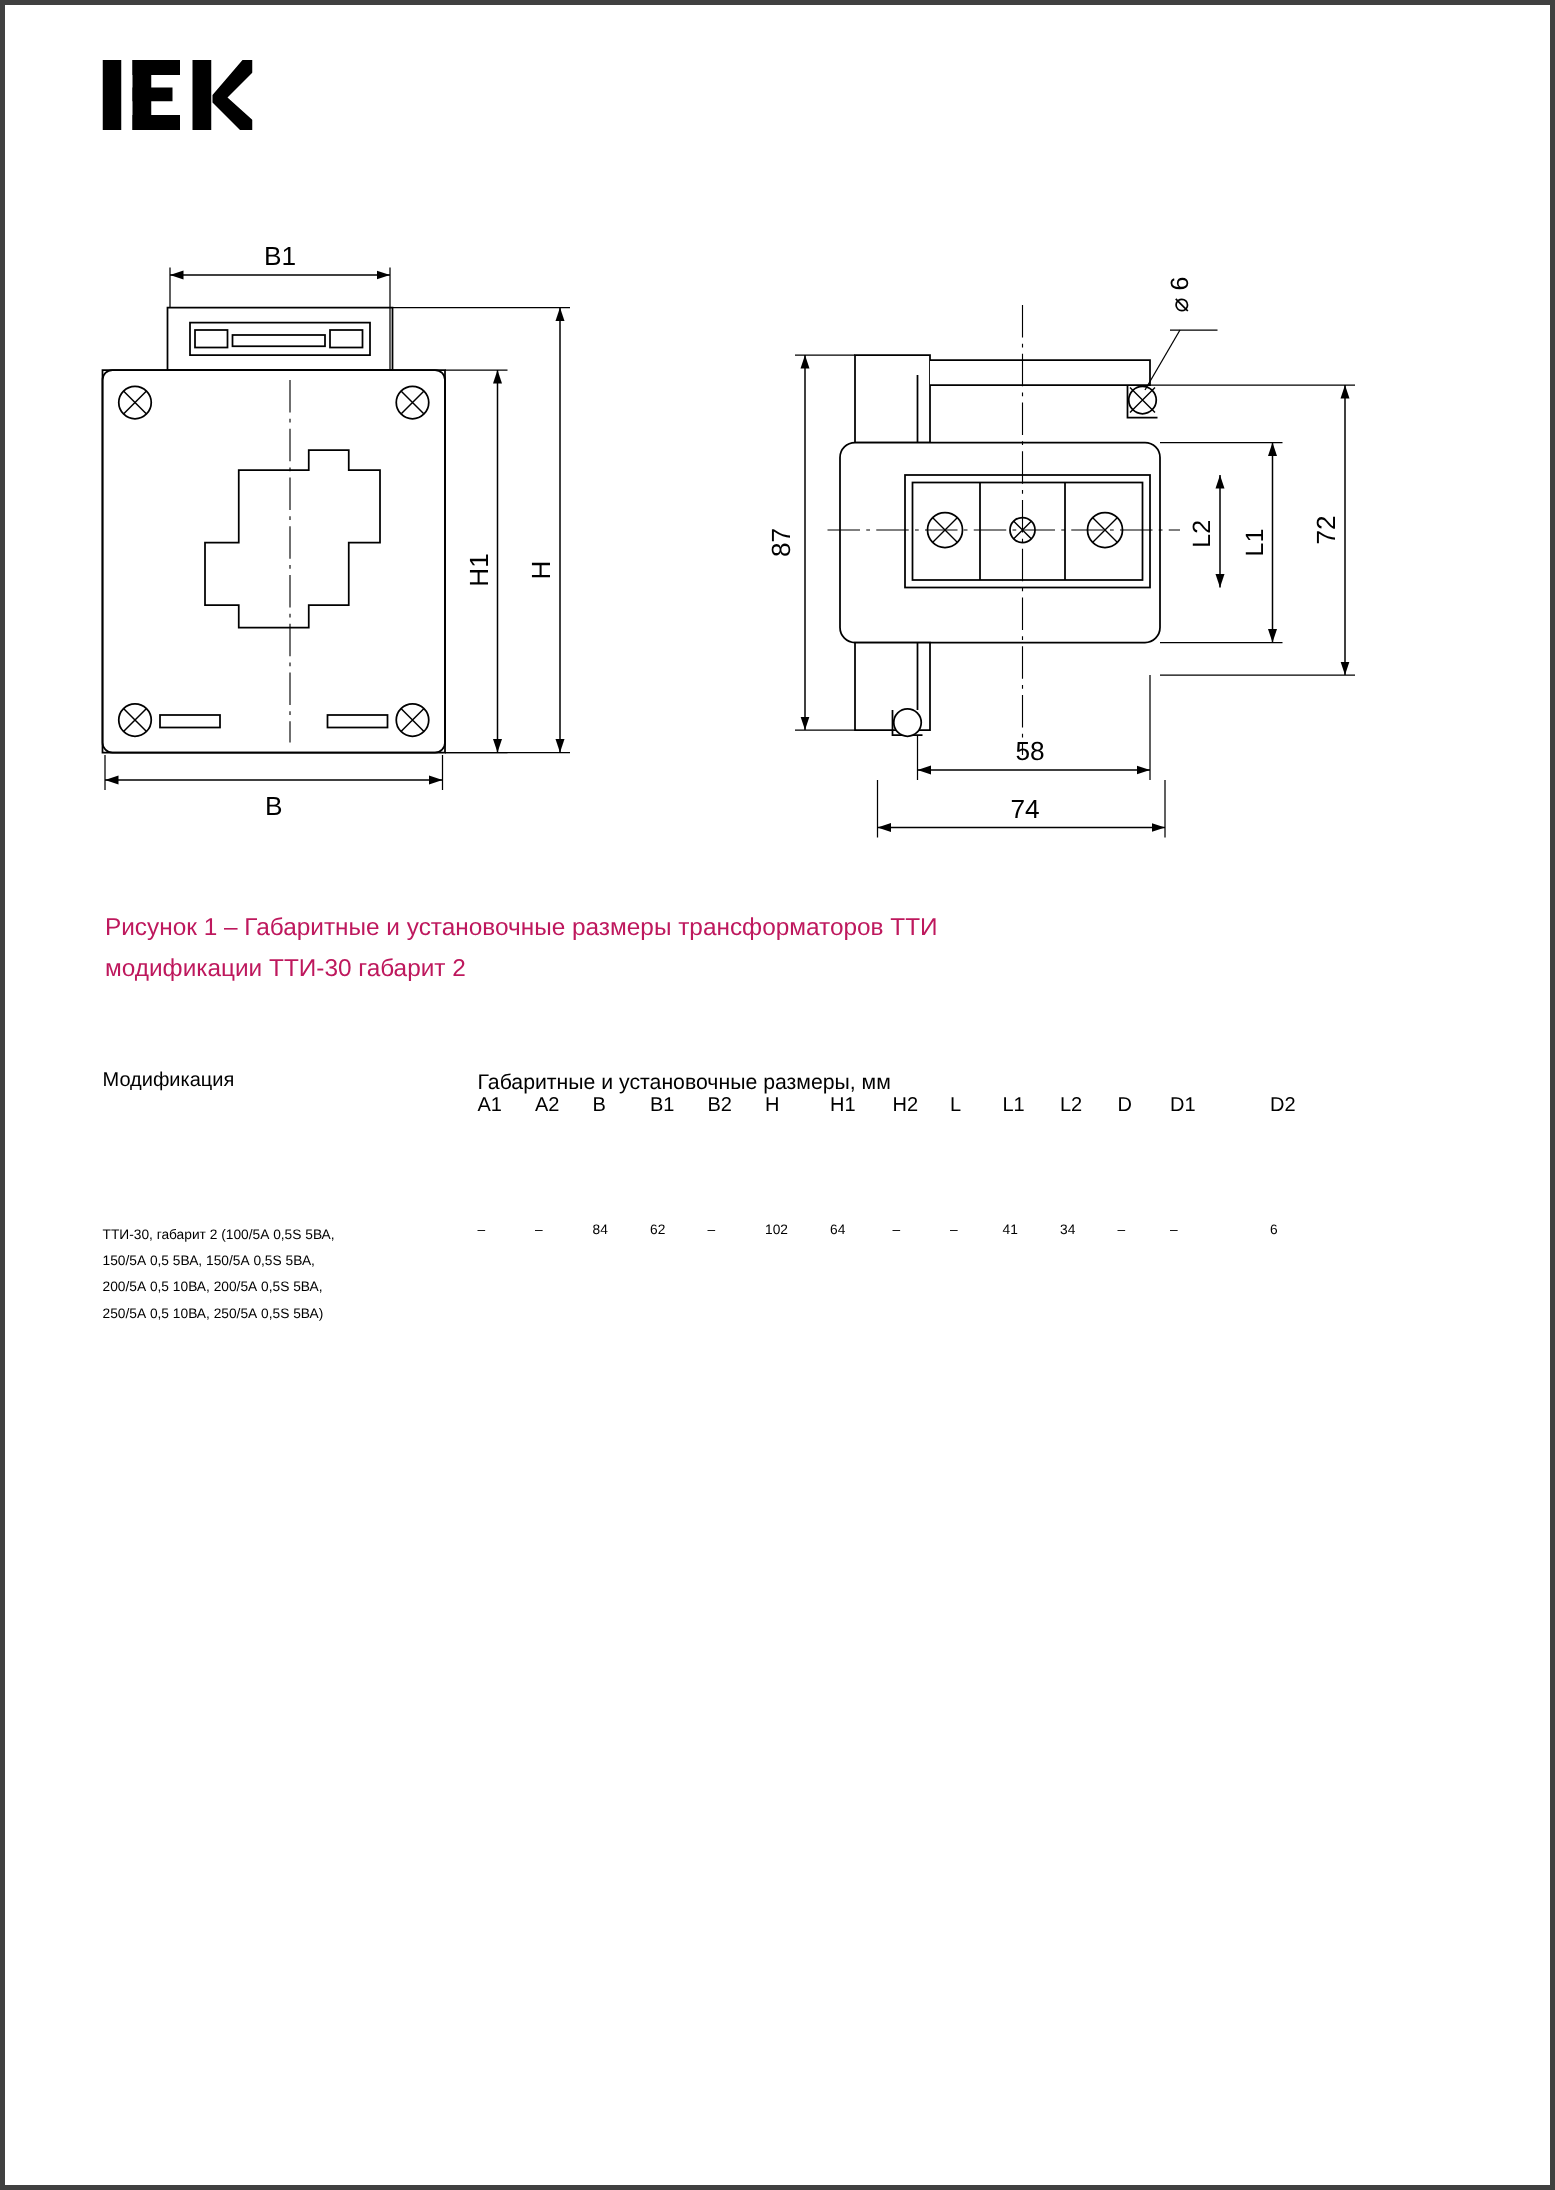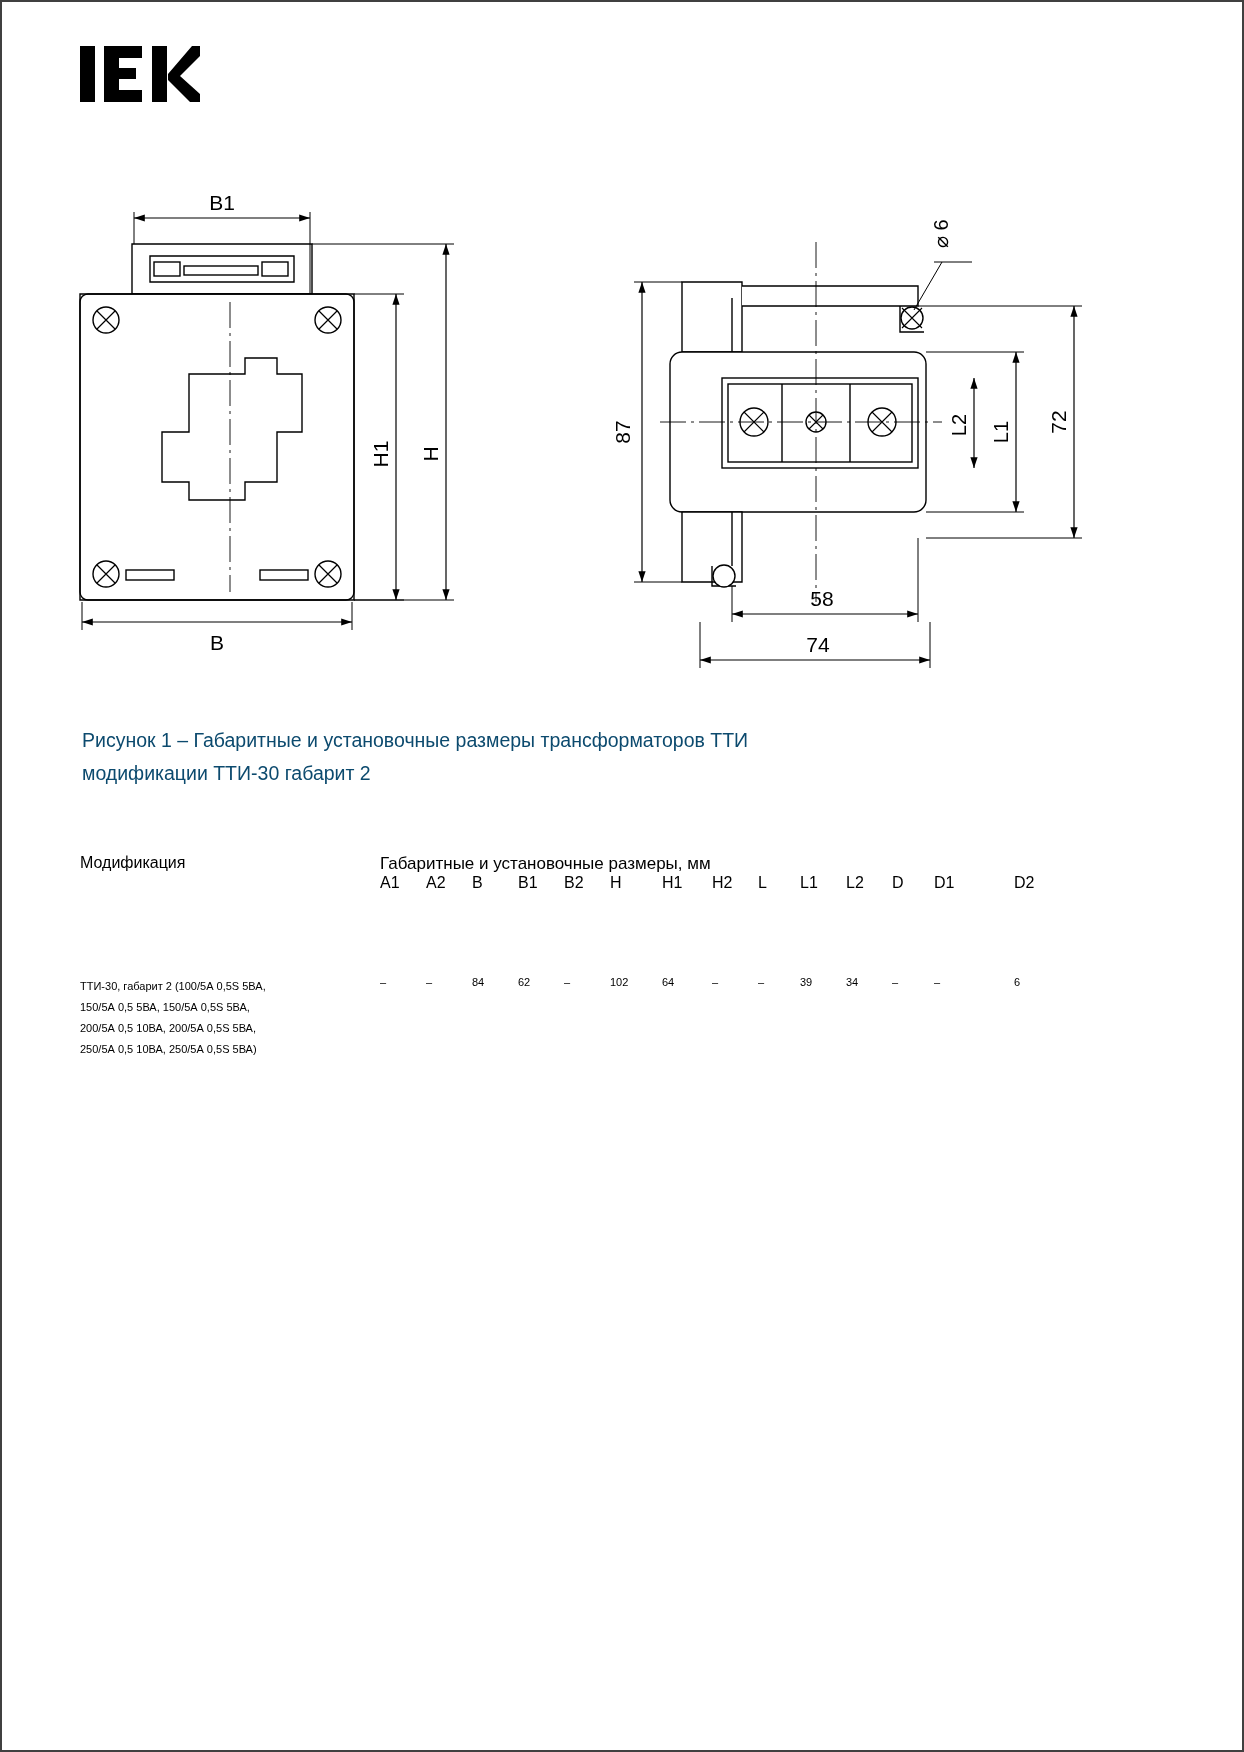--- a/index.html
+++ b/index.html
@@ -13,21 +13,21 @@
     font-family: "Liberation Sans", sans-serif;
     color: #000000;
     position: relative;
     overflow: hidden;
   }
   .page {
     position: absolute;
     left: 0; top: 0;
     width: 1244px;
     height: 1752px;
-    border: 2px solid #404040;
+    border: 4px solid #404040;
     box-sizing: border-box;
     background: #fff;
   }
   
   .logo {
     position: absolute;
     left: 78px;
     top: 40px;
     width: 120px;
     height: 72px;
@@ -43,21 +43,21 @@
   .drawing-area svg { display: block; }
 
   
   .caption {
     position: absolute;
     left: 80px;
     top: 722px;
     width: 900px;
     font-size: 19.5px;
     line-height: 33px;
-    color: #0c4a6e;
+    color: #be185d;
   }
   
   .table-wrap {
     position: absolute;
     left: 78px;
     top: 852px;
     width: 1036px;
   }
   table.dims {
     border-collapse: collapse;
@@ -324,21 +324,21 @@
         </td>
         <td class="vline-left hline-bottom">–</td>
         <td class="vline-left hline-bottom">–</td>
         <td class="vline-left hline-bottom">84</td>
         <td class="vline-left hline-bottom">62</td>
         <td class="vline-left hline-bottom">–</td>
         <td class="vline-left hline-bottom">102</td>
         <td class="vline-left hline-bottom">64</td>
         <td class="vline-left hline-bottom">–</td>
         <td class="vline-left hline-bottom">–</td>
-        <td class="vline-left hline-bottom">39</td>
+        <td class="vline-left hline-bottom">41</td>
         <td class="vline-left hline-bottom">34</td>
         <td class="vline-left hline-bottom">–</td>
         <td class="vline-left hline-bottom">–</td>
         <td class="vline-left hline-bottom">6</td>
       </tr>
     </tbody>
       </table>
   </div>
 
 </div>

